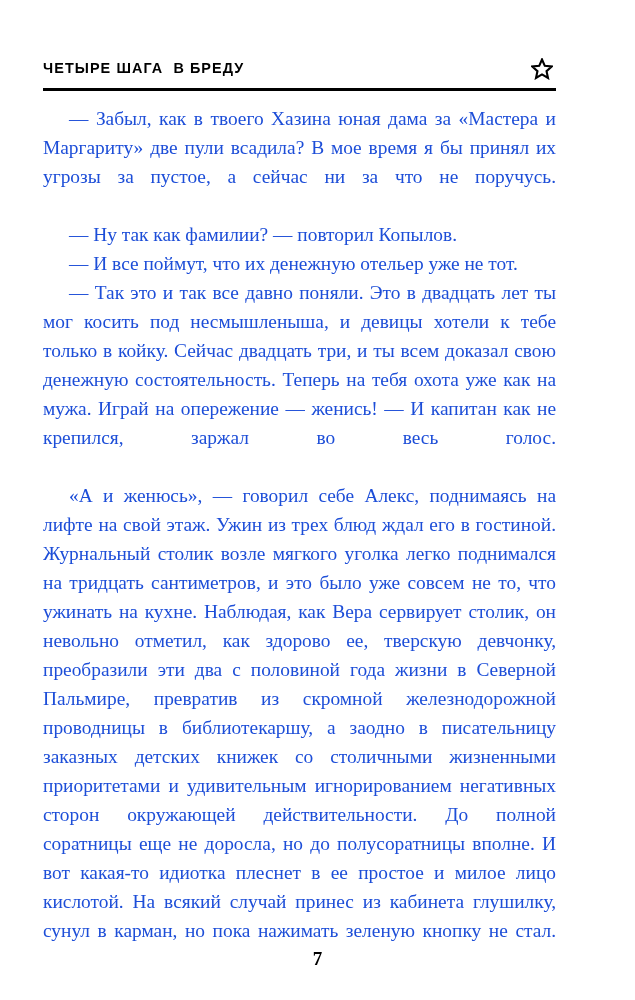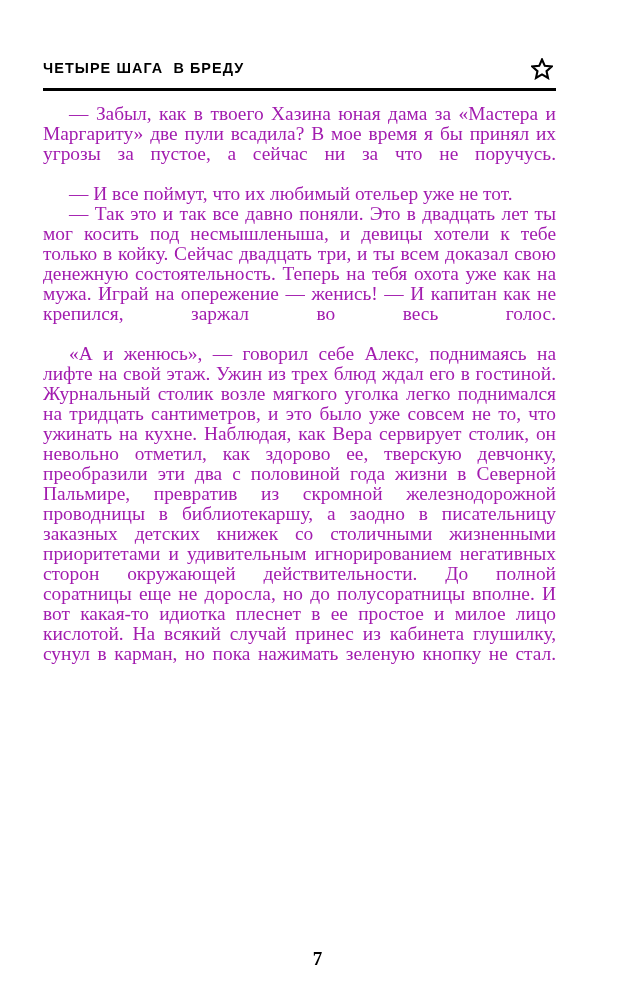--- a/index.html
+++ b/index.html
@@ -59,22 +59,22 @@
   .bodycol {
     position: absolute;
     left: 43px;
     top: 104px;
     width: 513px;
   }
   p.para {
     margin: 0;
     font-family: "Liberation Serif", "DejaVu Serif", serif;
     font-size: 19.4px;
-    line-height: 20px;
-    color: #a21caf;
+    line-height: 29px;
+    color: #1d4ed8;
     text-align: justify;
     text-justify: inter-word;
     text-indent: 26px;
     hyphens: manual;
     -webkit-hyphens: manual;
   }
   
   p.para::after {
     content: "";
     display: inline-block;
@@ -105,21 +105,22 @@
     <span class="runhead-star">
       <svg viewBox="0 0 24 24" aria-hidden="true">
         <polygon points="12,1.6 15.05,8.55 22.6,9.3 16.95,14.35 18.55,21.8 12,17.9 5.45,21.8 7.05,14.35 1.4,9.3 8.95,8.55" fill="#ffffff" stroke="#000000" stroke-width="2.3" stroke-linejoin="miter"></polygon>
       </svg>
     </span>
   </div>
   <div class="runhead-rule"></div>
 
   <div class="bodycol">
     <p class="para">— Забыл, как в твоего Хазина юная дама за «Мастера и Маргариту» две пули всадила? В мое время я бы при­нял их угрозы за пустое, а сейчас ни за что не поручусь.</p>
-    <p class="para nojust">— И все поймут, что их любимый отельер уже не тот.</p>
+    <p class="para nojust">— Ну так как фамилии? — повторил Копылов.</p>
+    <p class="para nojust">— И все поймут, что их денежную отельер уже не тот.</p>
     <p class="para">— Так это и так все давно поняли. Это в двадцать лет ты мог косить под несмышленыша, и девицы хотели к тебе только в койку. Сейчас двадцать три, и ты всем доказал свою денежную состоятельность. Теперь на тебя охота уже как на мужа. Играй на опережение — женись! — И капитан как не крепился, заржал во весь голос.</p>
     <p class="para">«А и женюсь», — говорил себе Алекс, поднимаясь на лифте на свой этаж. Ужин из трех блюд ждал его в гостиной. Журнальный столик возле мягкого уголка легко поднимался на тридцать сантиметров, и это было уже совсем не то, что ужинать на кухне. Наблюдая, как Вера сервирует столик, он невольно отметил, как здо­рово ее, тверскую девчонку, преобразили эти два с по­ловиной года жизни в Северной Пальмире, превратив из скромной железнодорожной проводницы в библиотекар­шу, а заодно в писательницу заказных детских книжек со столичными жизненными приоритетами и удивитель­ным игнорированием негативных сторон окружающей действительности. До полной соратницы еще не доросла, но до полусоратницы вполне. И вот какая-то идиотка плеснет в ее простое и милое лицо кислотой. На всякий случай принес из кабинета глушилку, сунул в карман, но пока нажимать зеленую кнопку не стал.</p>
 
   </div>
 
   <div class="folio">7</div>
 
 </div>
 
 </body></html>

